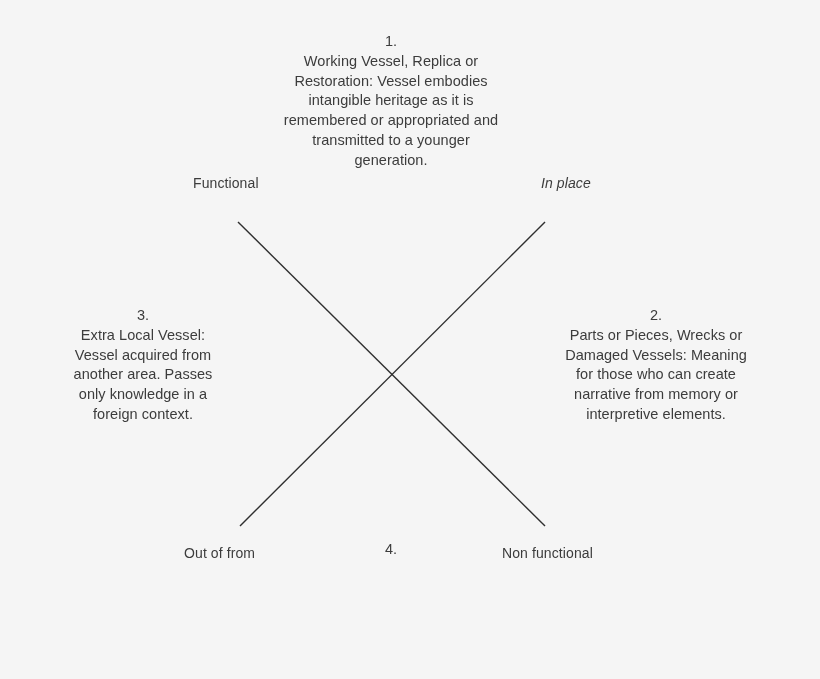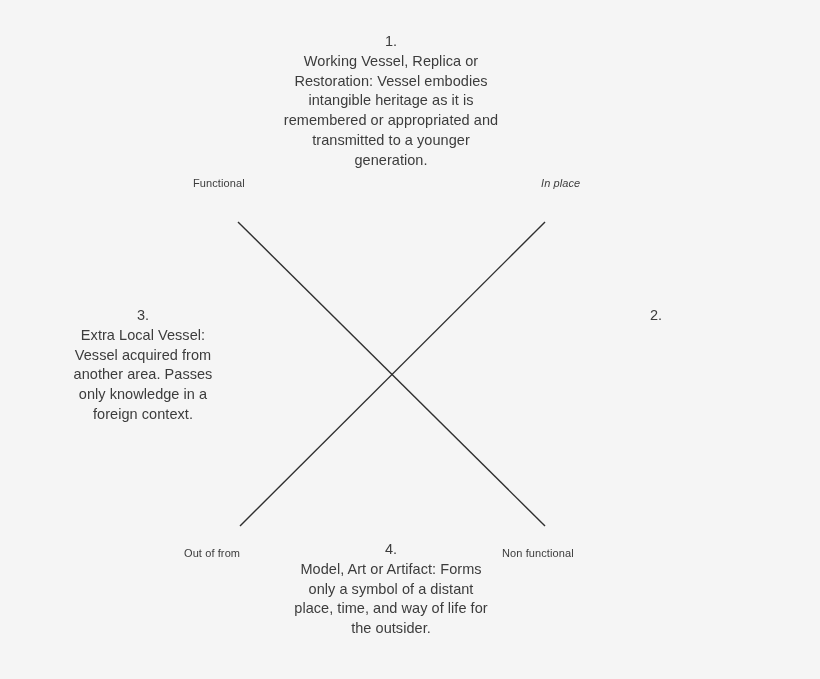--- a/index.html
+++ b/index.html
@@ -28,21 +28,21 @@
     left: 0;
     top: 0;
     width: 820px;
     height: 679px;
     pointer-events: none;
   }
 
   
   .axis-label {
     position: absolute;
-    font-size: 11px;
+    font-size: 14px;
     line-height: 19px;
     color: #3c3c3c;
     white-space: nowrap;
     letter-spacing: 0.1px;
   }
   #axis-label-functional   { left: 193px; top: 174px; }
   #axis-label-in-place     { left: 541px; top: 174px; font-style: italic; }
   #axis-label-out-of-place { left: 184px; top: 544px; }
   #axis-label-non-functional { left: 502px; top: 544px; }
 
@@ -102,25 +102,25 @@
 
   <div class="axis-label" id="axis-label-non-functional">Non functional</div>
 
   <div class="quadrant-block" id="quadrant-block-1">
     <span class="quadrant-number">1.</span>
     <span class="quadrant-text">Working Vessel, Replica or Restoration: Vessel embodies intangible heritage as it is remembered or appropriated and transmitted to a younger generation.</span>
   </div>
 
   <div class="quadrant-block" id="quadrant-block-2">
     <span class="quadrant-number">2.</span>
+    <span class="quadrant-text">Parts or Pieces, Wrecks or Damaged Vessels:  Meaning for those who can create narrative from memory or interpretive elements.</span>
   </div>
 
   <div class="quadrant-block" id="quadrant-block-3">
     <span class="quadrant-number">3.</span>
     <span class="quadrant-text">Extra Local Vessel: Vessel acquired from another area. Passes only knowledge in a foreign context.</span>
   </div>
 
   <div class="quadrant-block" id="quadrant-block-4">
     <span class="quadrant-number">4.</span>
-    <span class="quadrant-text">Model, Art or Artifact: Forms only a symbol of a distant place, time, and way of life for the outsider.</span>
   </div>
 
 </div>
 
 </body></html>

